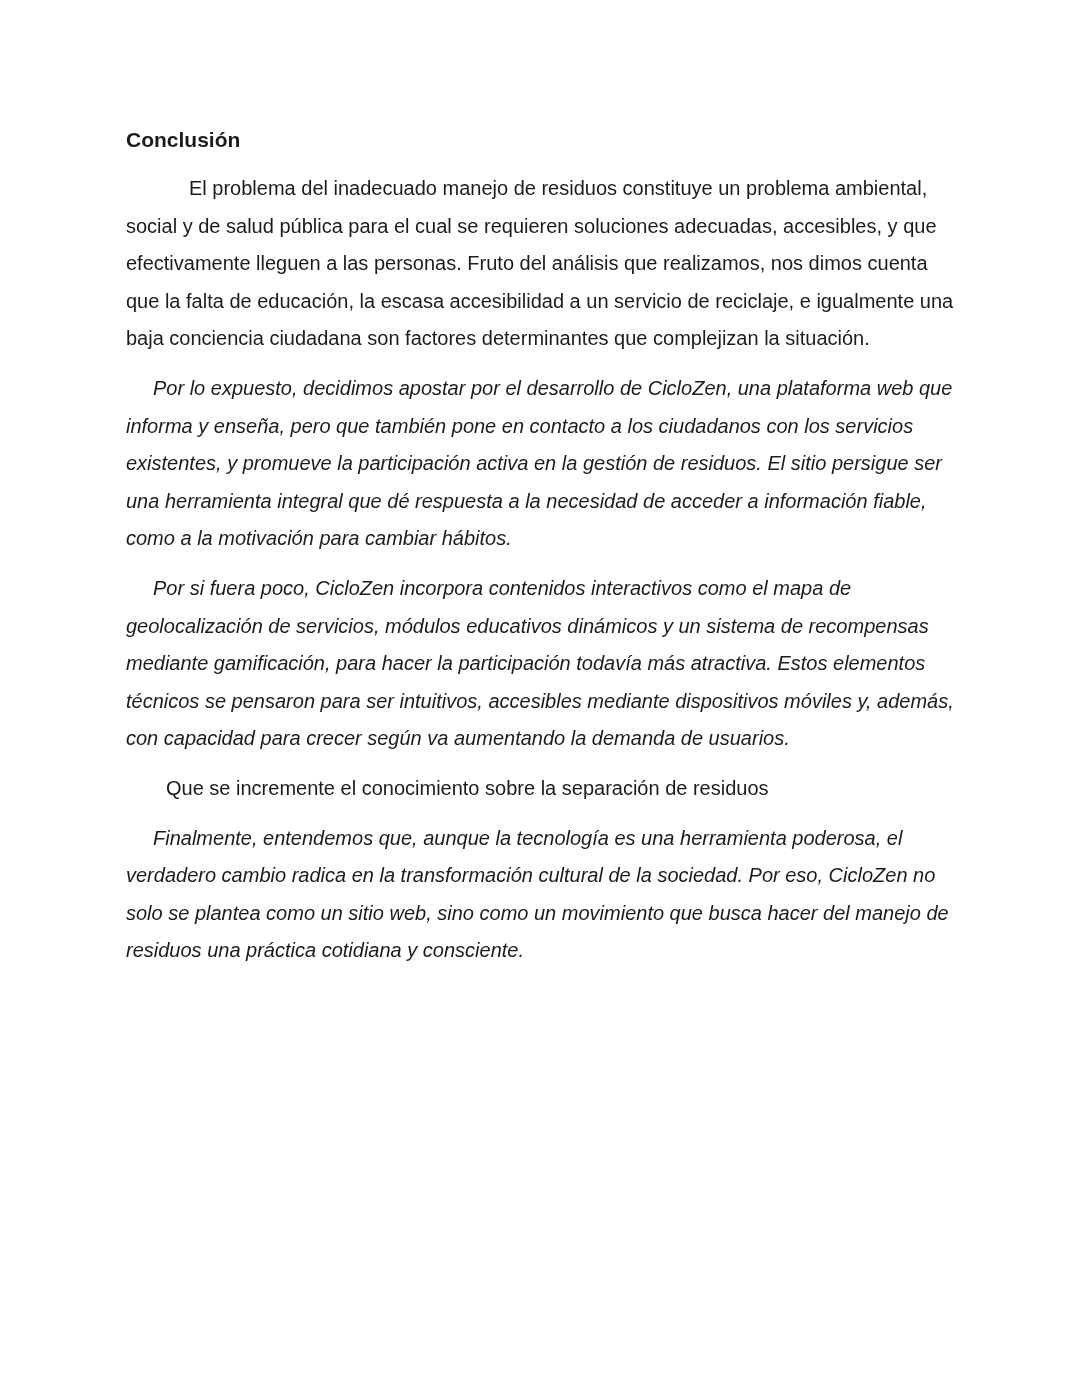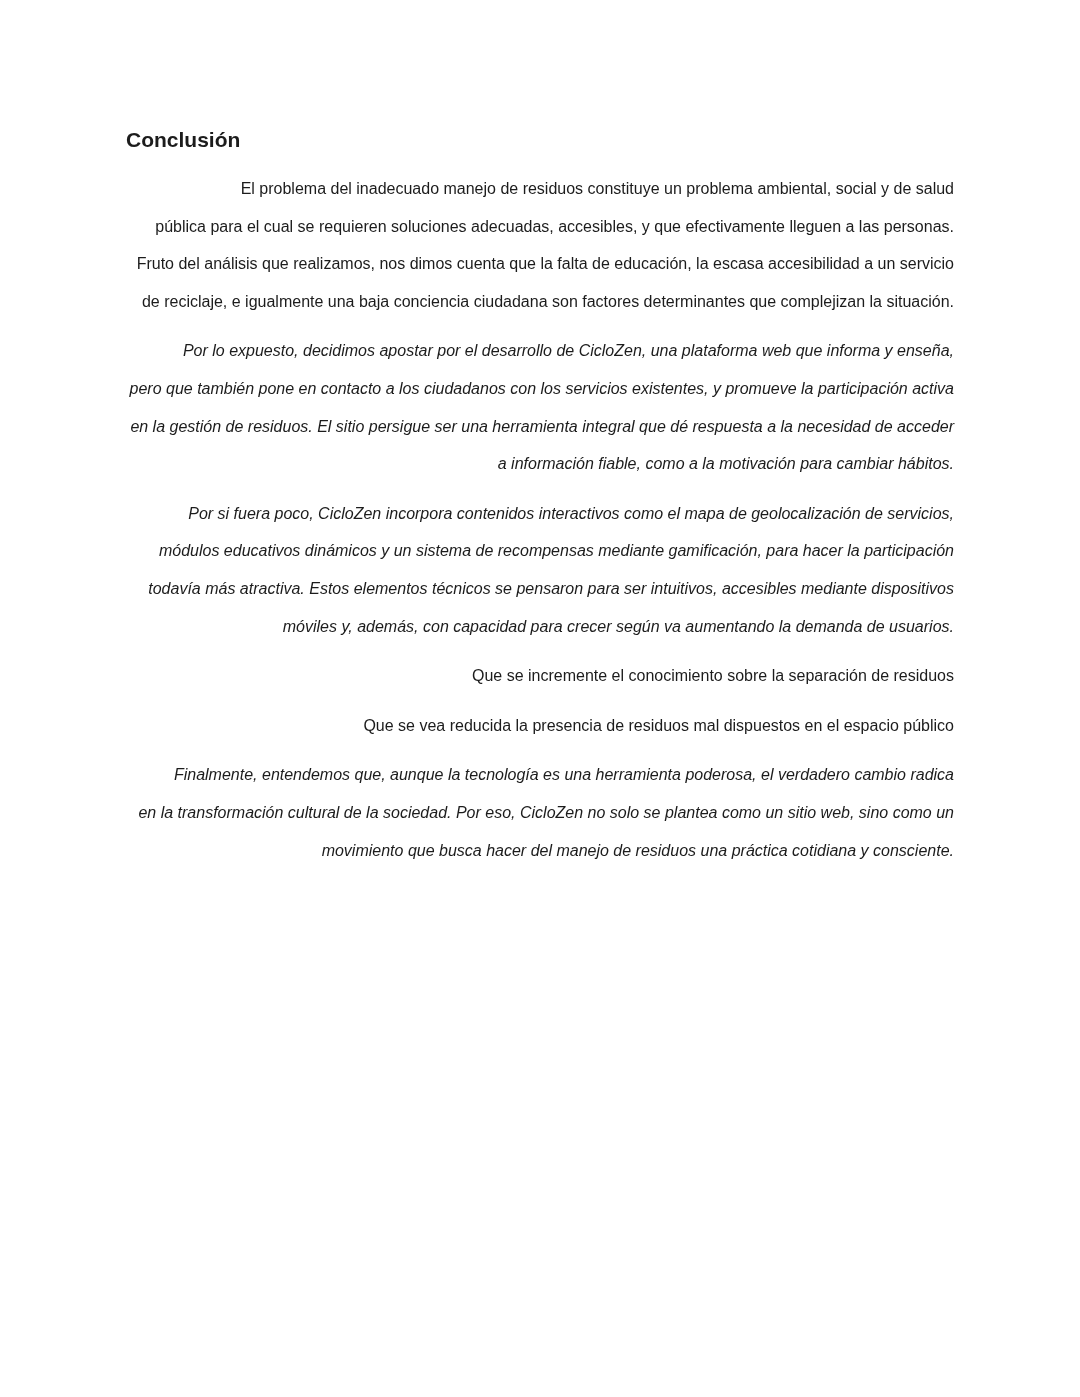--- a/index.html
+++ b/index.html
@@ -20,43 +20,42 @@
     overflow: hidden;
     border-radius: 25px;
   }
   .doc-title {
     font-size: 21px;
     font-weight: 700;
     line-height: 28px;
     margin: 0 0 16px 0;
   }
   .para {
-    font-size: 16px;
+    font-size: 20px;
     font-weight: 400;
     line-height: 37.6px;
     margin: 0 0 12px 0;
-    text-align: right;
+    text-align: left;
   }
   .indent-first-large { text-indent: 63px; }
   .indent-first-small { text-indent: 27px; font-style: italic; }
   .block-indent {
-    margin-left: 83px;
+    margin-left: 40px;
   }
 </style>
 </head>
 <body>
 
 <div class="page">
   <h1 class="doc-title">Conclusión</h1>
 
   <p class="para indent-first-large">El problema del inadecuado manejo de residuos constituye un problema ambiental, social y de salud pública para el cual se requieren soluciones adecuadas, accesibles, y que efectivamente lleguen a las personas. Fruto del análisis que realizamos, nos dimos cuenta que la falta de educación, la escasa accesibilidad a un servicio de reciclaje, e igualmente una baja conciencia ciudadana son factores determinantes que complejizan la situación.</p>
 
   <p class="para indent-first-small">Por lo expuesto, decidimos apostar por el desarrollo de CicloZen, una plataforma web que informa y enseña, pero que también pone en contacto a los ciudadanos con los servicios existentes, y promueve la participación activa en la gestión de residuos. El sitio persigue ser una herramienta integral que dé respuesta a la necesidad de acceder a información fiable, como a la motivación para cambiar hábitos.</p>
 
   <p class="para indent-first-small">Por si fuera poco, CicloZen incorpora contenidos interactivos como el mapa de geolocalización de servicios, módulos educativos dinámicos y un sistema de recompensas mediante gamificación, para hacer la participación todavía más atractiva. Estos elementos técnicos se pensaron para ser intuitivos, accesibles mediante dispositivos móviles y, además, con capacidad para crecer según va aumentando la demanda de usuarios.</p>
 
 
   <p class="para block-indent">Que se incremente el conocimiento sobre la separación de residuos</p>
 
-  <p class="para block-indent">Que se vea reducida la presencia de residuos mal dispuestos en el espacio público</p>
 
   <p class="para indent-first-small">Finalmente, entendemos que, aunque la tecnología es una herramienta poderosa, el verdadero cambio radica en la transformación cultural de la sociedad. Por eso, CicloZen no solo se plantea como un sitio web, sino como un movimiento que busca hacer del manejo de residuos una práctica cotidiana y consciente.</p>
 </div>
 
 </body></html>

